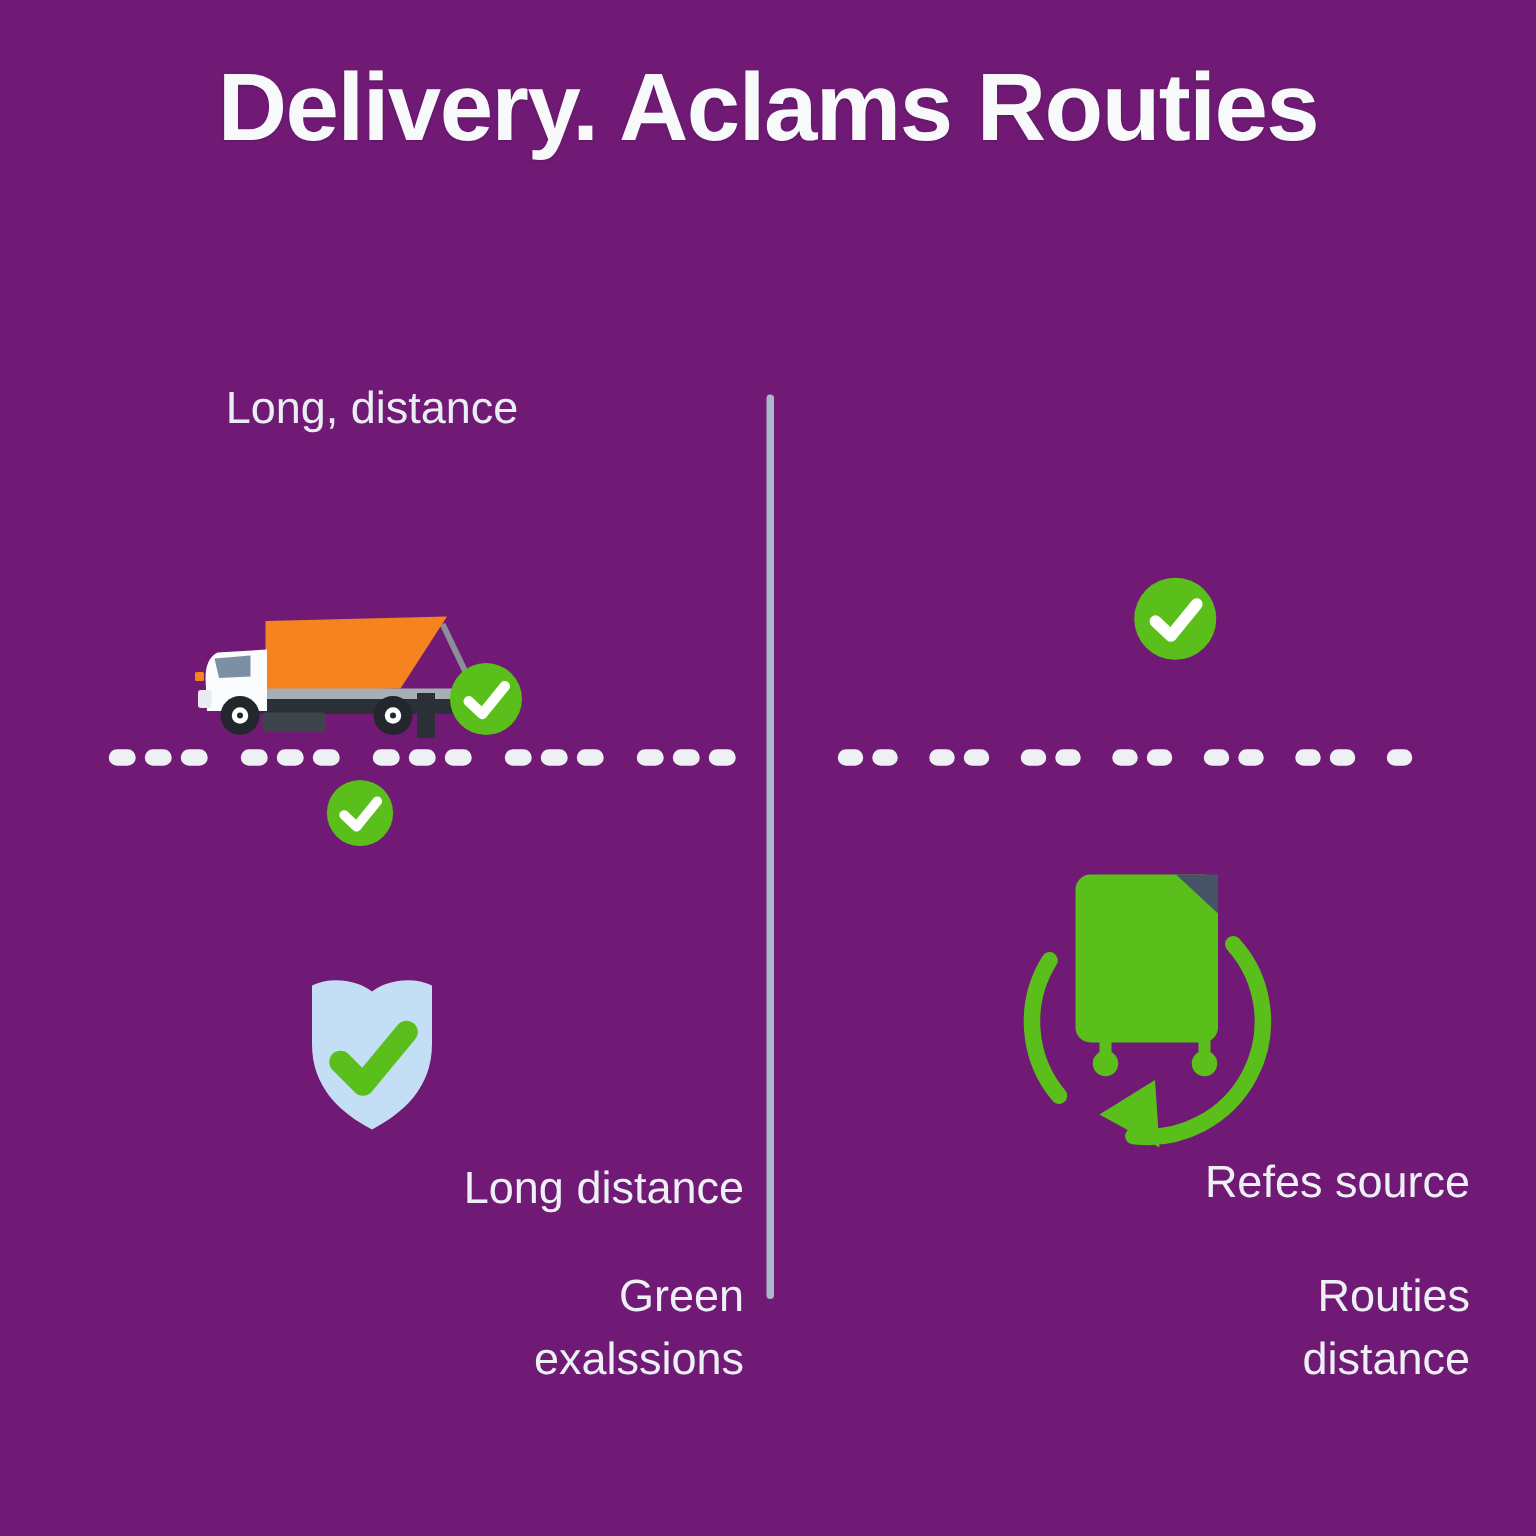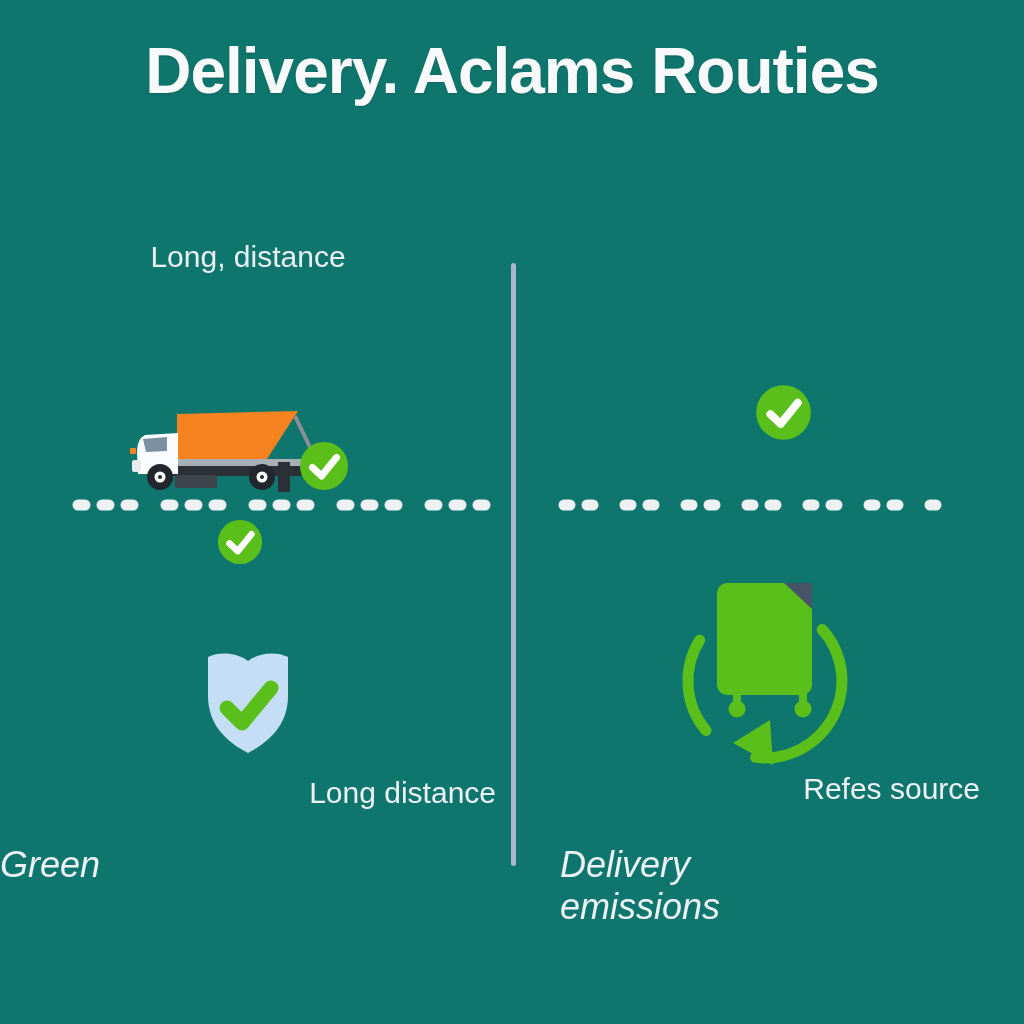--- a/index.html
+++ b/index.html
@@ -1,36 +1,36 @@
 <!DOCTYPE html>
 <html><head>
 <meta charset="utf-8">
 <style>
   html, body { margin: 0; padding: 0; background: #2f3744; }
   #stage {
     position: relative;
     width: 1024px;
     height: 1024px;
-    background: #0f766e;
+    background: #701a75;
     overflow: hidden;
     font-family: "Liberation Sans", sans-serif;
     color: #eef2f6;
   }
   .abs { position: absolute; }
   #title {
     top: 34px; left: 0; width: 1024px;
     text-align: center;
     font-size: 64px;
     font-weight: 700;
     letter-spacing: -1px;
     color: #f7f9fb;
     text-shadow: 0 1px 2px rgba(0,0,0,0.18);
   }
   .col-header {
-    top: 240px;
+    top: 256px;
     font-size: 30px;
     font-weight: 400;
     text-align: center;
     color: #e9eef4;
   }
   #header-left  { left: 0px;   width: 496px; }
   #header-right { left: 560px; width: 420px; }
   #divider {
     left: 511px; top: 263px;
     width: 5px; height: 603px;
@@ -39,26 +39,25 @@
   }
   .caption {
     font-size: 30px;
     font-weight: 400;
     text-align: right;
     color: #edf1f6;
   }
   #caption-left      { top: 776px; left: 0px;   width: 496px; }
   #caption-right     { top: 772px; left: 560px; width: 420px; }
   .sub-caption {
-    font-size: 36px;
+    font-size: 30px;
     font-weight: 400;
-    text-align: left;
+    text-align: right;
     line-height: 42px;
     color: #edf1f6;
-    font-style: italic;
   }
   #sub-caption-left  { top: 844px; left: 0px;   width: 496px; }
   #sub-caption-right { top: 844px; left: 560px; width: 420px; }
   svg { display: block; }
 </style>
 </head>
 <body>
 
 <div id="stage">
 
@@ -135,21 +134,22 @@
 
     <rect x="68" y="122" width="8" height="12" fill="#5abf1b"></rect>
     <circle cx="72" cy="139" r="8.5" fill="#5abf1b"></circle>
     <rect x="134" y="122" width="8" height="12" fill="#5abf1b"></rect>
     <circle cx="138" cy="139" r="8.5" fill="#5abf1b"></circle>
   </svg>
 
   <div id="caption-left" class="abs caption">Long distance</div>
   <div id="sub-caption-left" class="abs sub-caption">
     <div>Green</div>
+    <div>exalssions</div>
   </div>
 
   <div id="caption-right" class="abs caption">Refes source</div>
   <div id="sub-caption-right" class="abs sub-caption">
-    <div>Delivery</div>
-    <div>emissions</div>
+    <div>Routies</div>
+    <div>distance</div>
   </div>
 
 </div>
 
 </body></html>

